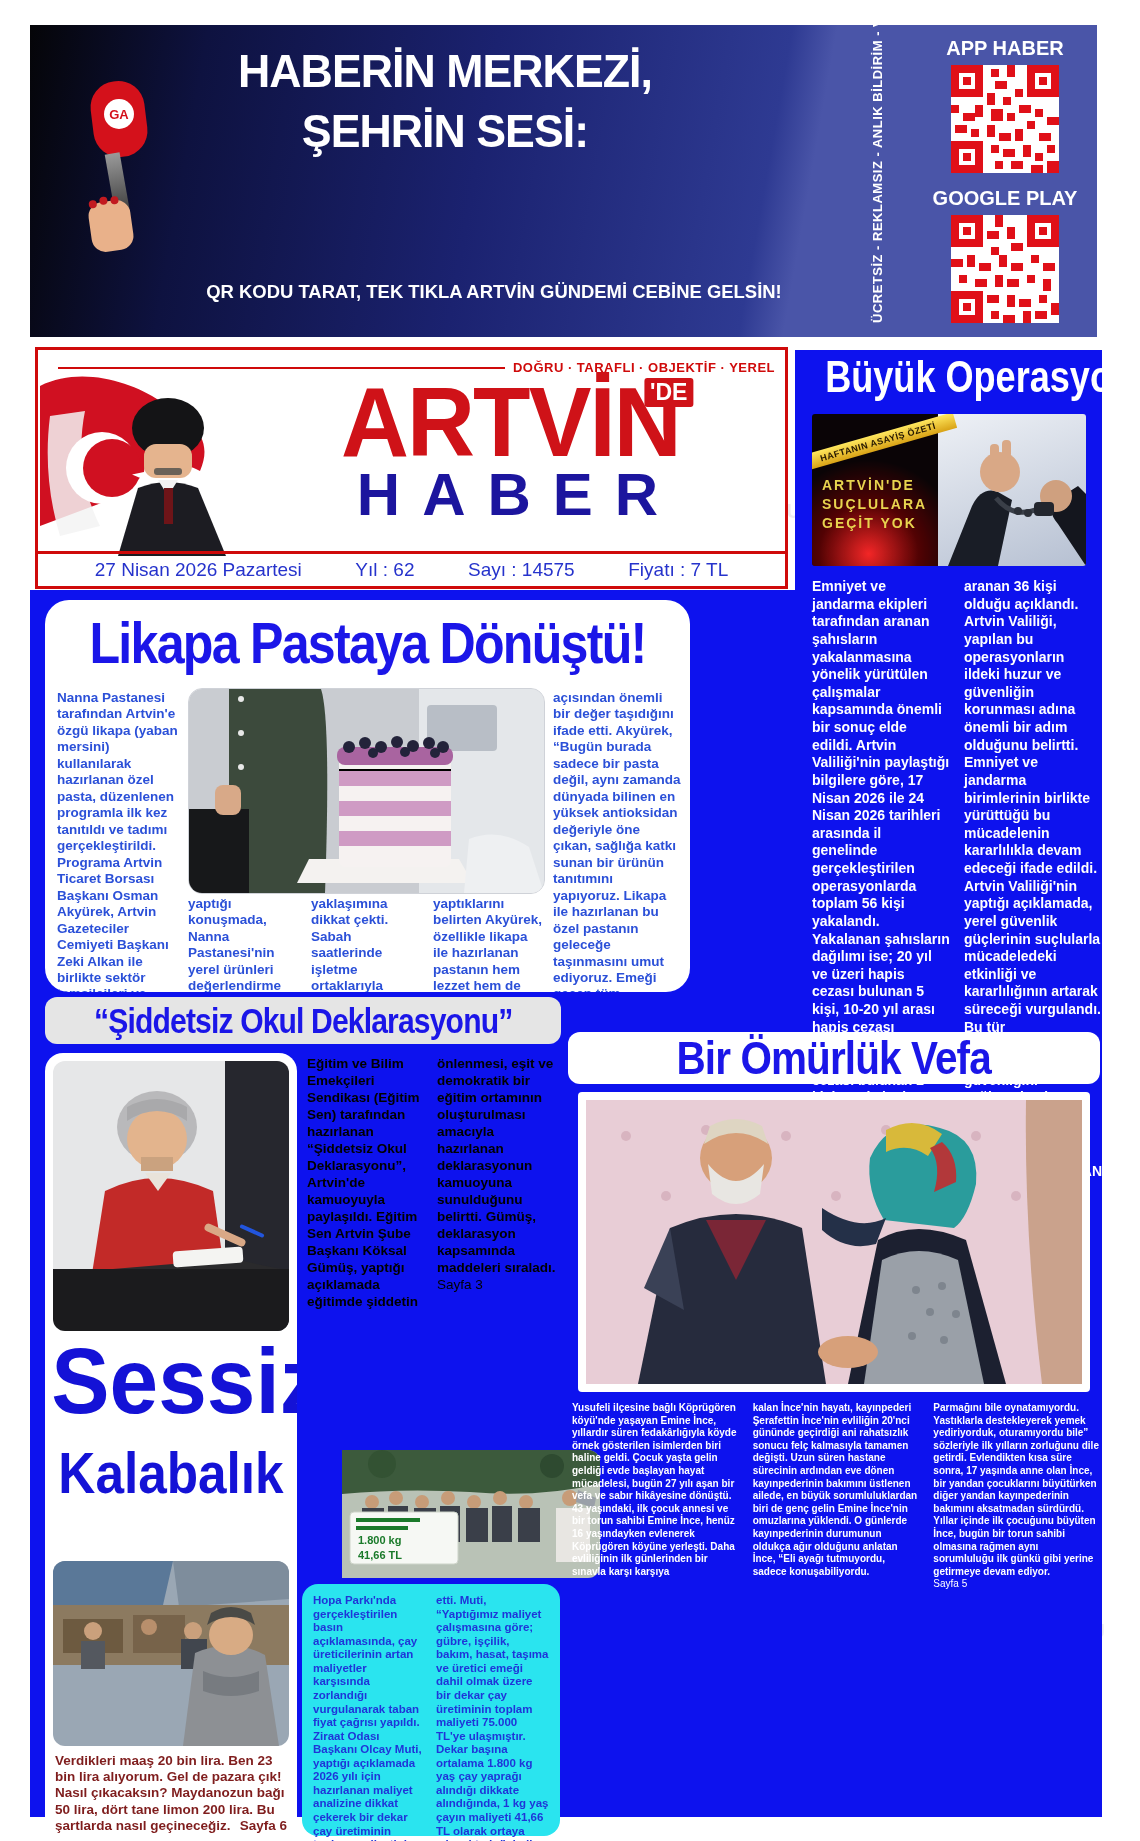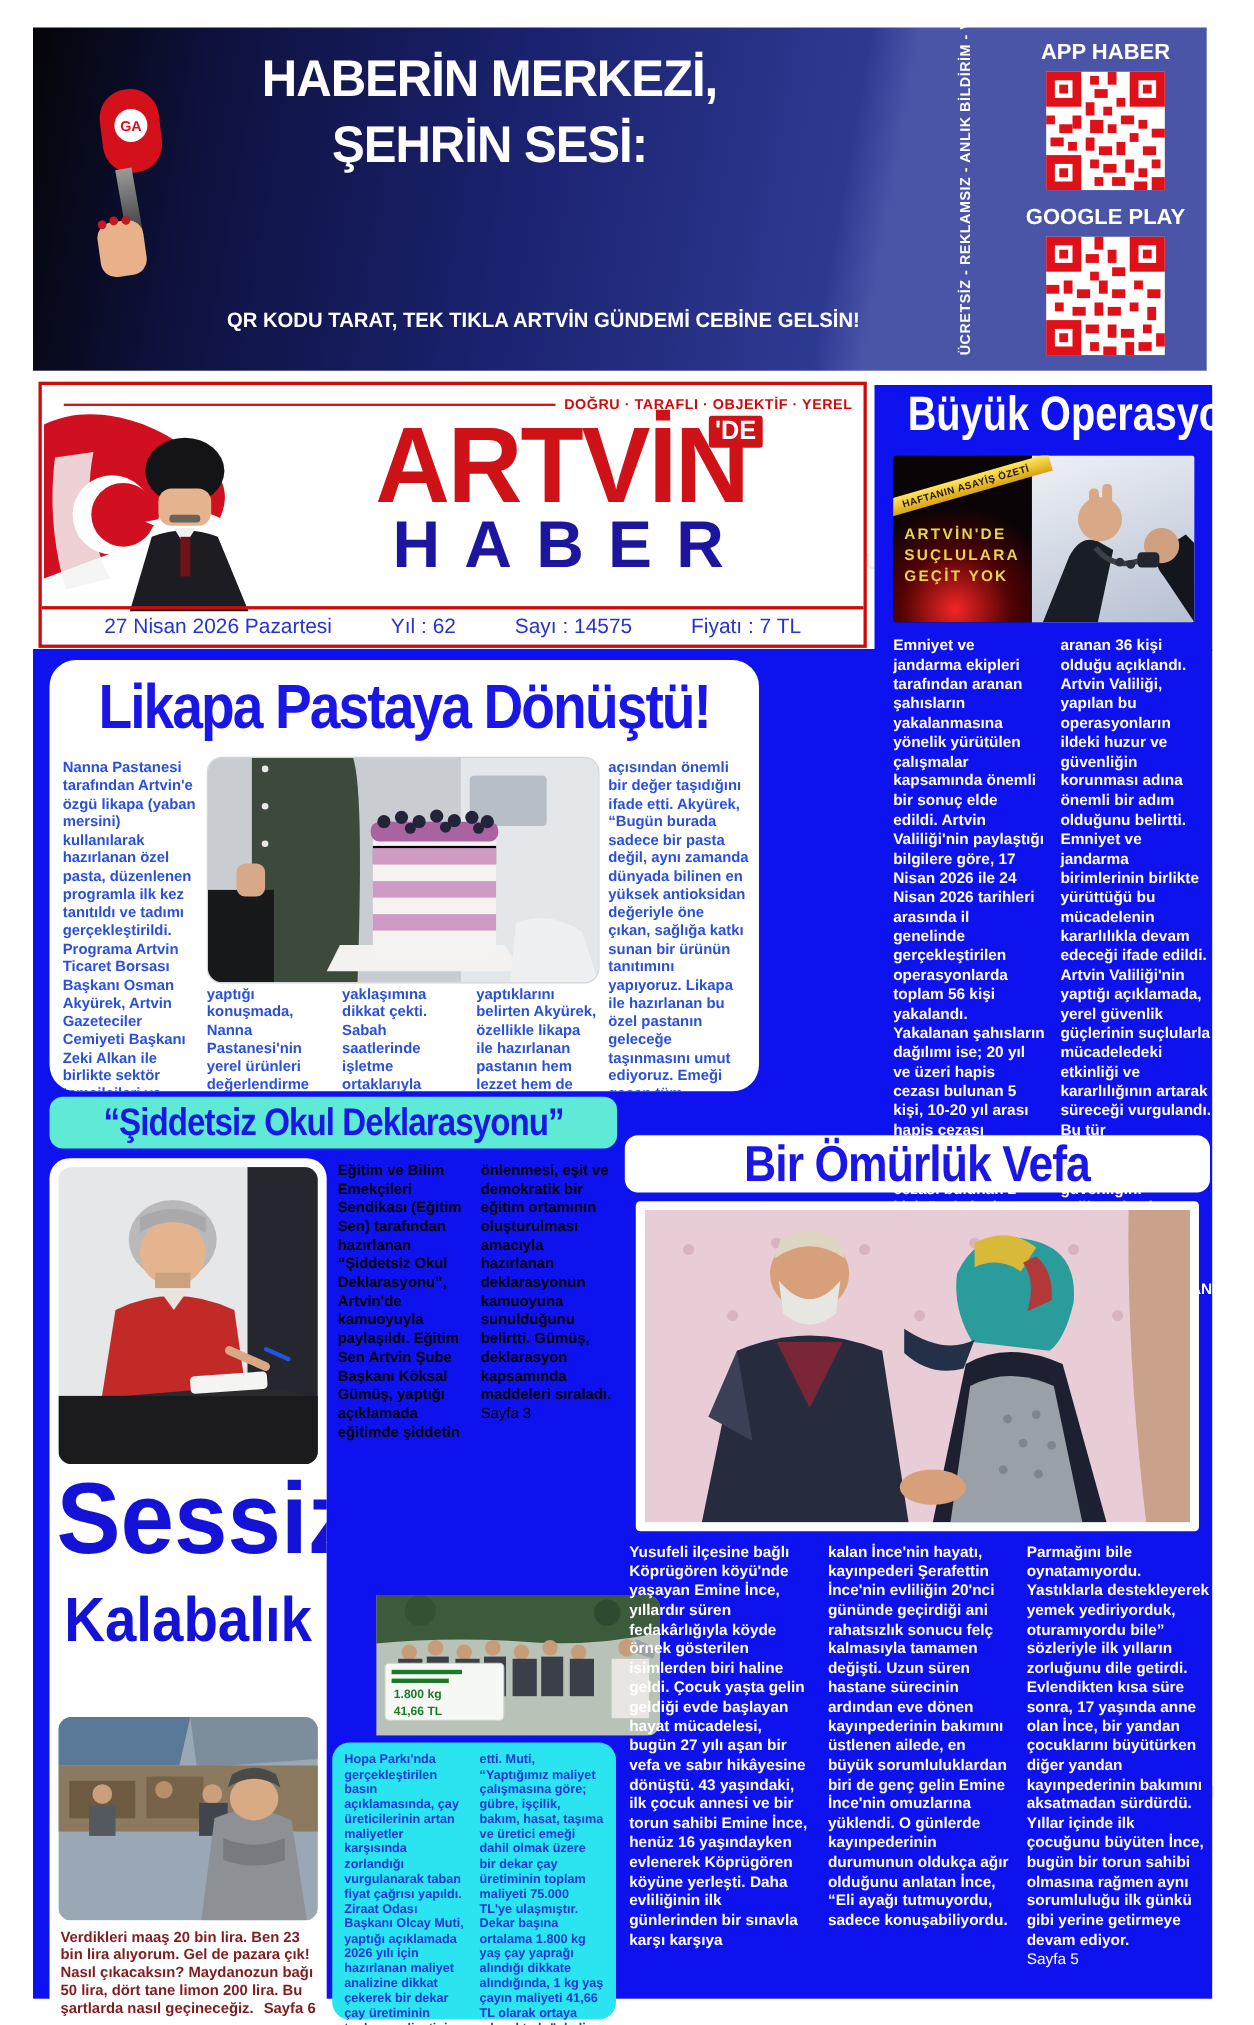--- a/index.html
+++ b/index.html
@@ -71,21 +71,21 @@
     font-size:57px;transform:scaleX(.88);white-space:nowrap;letter-spacing:-2px;}
   .lik-col{position:absolute;color:#2b50d8;font-weight:bold;font-size:13.5px;line-height:1.22;}
   .lik-colL{left:12px;top:90px;width:127px;height:292px;}
   .lik-colR{left:508px;top:90px;width:128px;height:292px;}
   .lik-photo{position:absolute;left:143px;top:88px;width:355px;height:204px;border-radius:14px;overflow:hidden;border:1px solid #cfd2d8;}
   .lik-b{top:296px;width:112px;height:88px;}
   .lik-b1{left:143px;} .lik-b2{left:266px;} .lik-b3{left:388px;}
   .pref{text-align:left;font-weight:normal;}
 
   
-  .sid-head{left:45px;top:997px;width:516px;height:47px;background:#5eead4;border-radius:12px;
+  .sid-head{left:45px;top:997px;width:516px;height:47px;background:#e5e5e5;border-radius:12px;
     display:flex;align-items:center;justify-content:center;}
   .sid-head-text{color:#1b16e8;font-weight:bold;font-size:35px;transform:scaleX(.86);white-space:nowrap;letter-spacing:-1px;}
   .sid-col{position:absolute;top:1055px;width:122px;color:#000000;font-weight:bold;font-size:13.5px;line-height:1.26;}
   .sid-col1{left:307px;} .sid-col2{left:437px;}
 
   
   .left-panel{left:45px;top:1053px;width:252px;height:782px;background:#fff;border-radius:18px;overflow:hidden;}
   .writer-photo{position:absolute;left:8px;top:8px;width:236px;height:270px;border-radius:12px;overflow:hidden;}
   .sessiz1{position:absolute;left:0;top:282px;width:100%;text-align:center;color:#1412d6;font-weight:bold;
     font-size:92px;line-height:1.0;transform:scaleX(.95);}
@@ -103,21 +103,21 @@
     box-sizing:border-box;padding:10px 11px;display:flex;gap:10px;}
   .cay-col{width:113px;color:#1f35d8;font-weight:bold;font-size:11.5px;line-height:1.18;}
 
   
   .vefa-head{left:568px;top:1032px;width:532px;height:52px;background:#fff;border-radius:12px;
     display:flex;align-items:center;justify-content:center;}
   .vefa-head-text{color:#1b16e8;font-weight:bold;font-size:46px;transform:scaleX(.88);white-space:nowrap;letter-spacing:-1px;}
   .vefa-photo{left:578px;top:1092px;width:512px;height:300px;background:#fff;box-sizing:border-box;padding:8px;border-radius:4px;}
   .vefa-photo-inner{width:100%;height:100%;overflow:hidden;}
   .vefa-cols{left:572px;top:1402px;width:528px;display:flex;gap:14px;}
-  .vefa-col{flex:1;color:#fff;font-weight:bold;font-size:14px;line-height:1.26;}
+  .vefa-col{flex:1;color:#fff;font-weight:bold;font-size:10px;line-height:1.26;}
 </style>
 </head>
 <body>
 
 <div class="page">
 
   <div class="wm" style="left:60px;top:430px;">BASIN İLAN KURUMU</div>
   <div class="wm" style="left:640px;top:500px;">BASIN İLAN KURUMU</div>
   <div class="wm" style="left:80px;top:930px;">BASIN İLAN KURUMU</div>
   <div class="wm" style="left:560px;top:1140px;">BASIN İLAN KURUMU</div>

